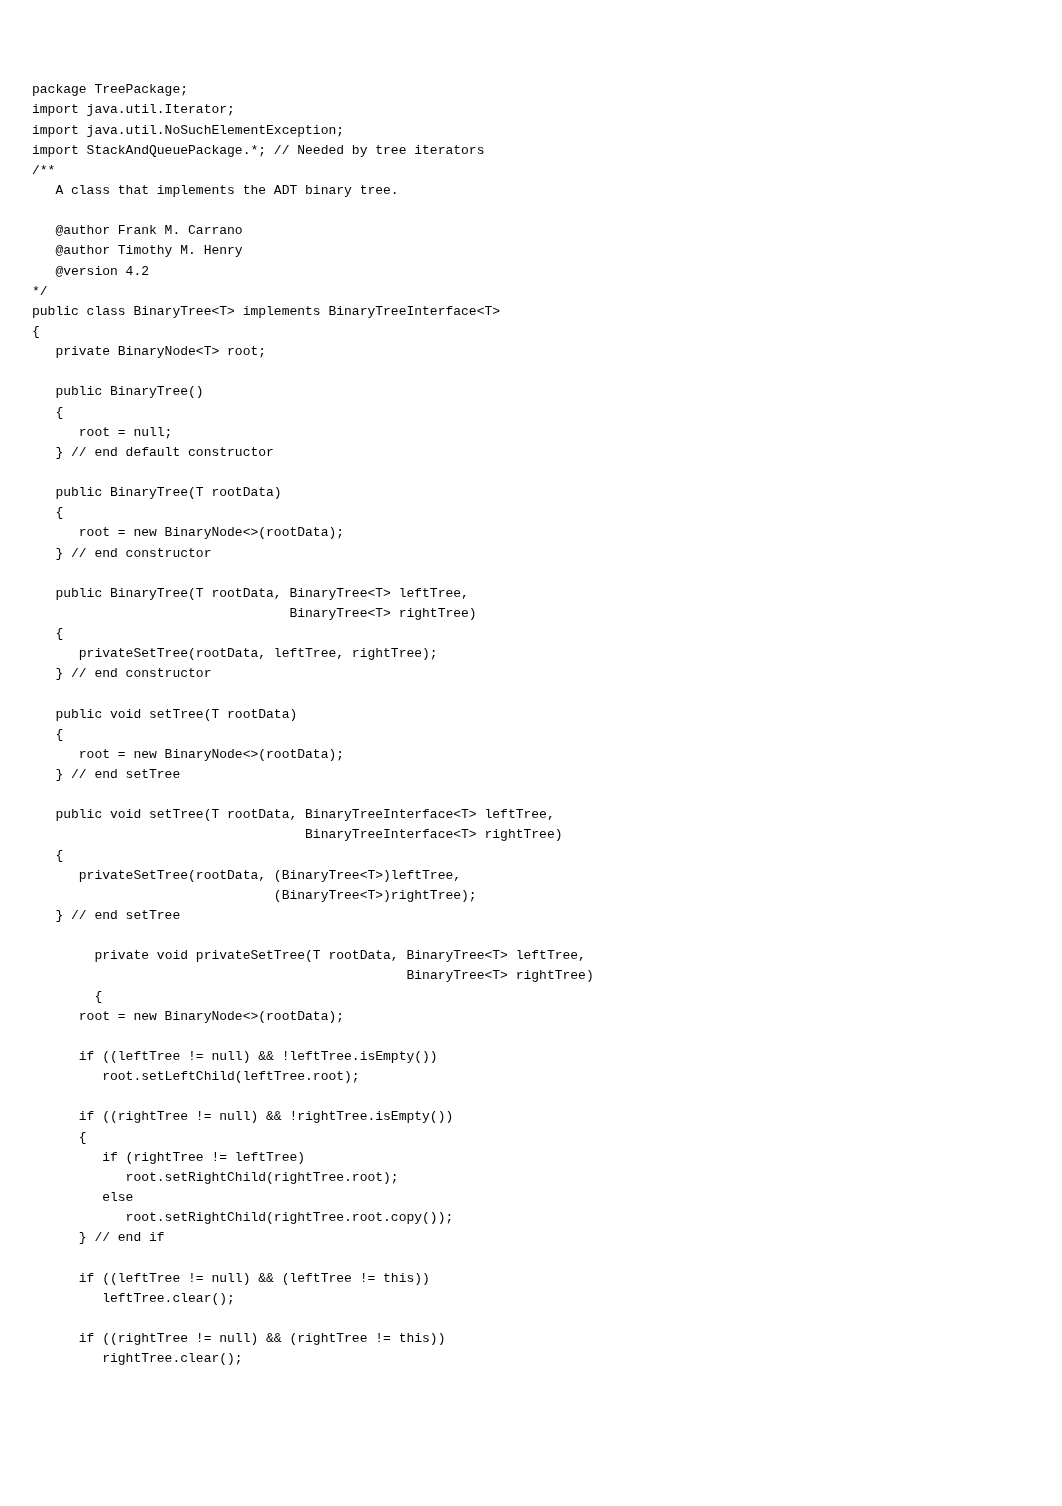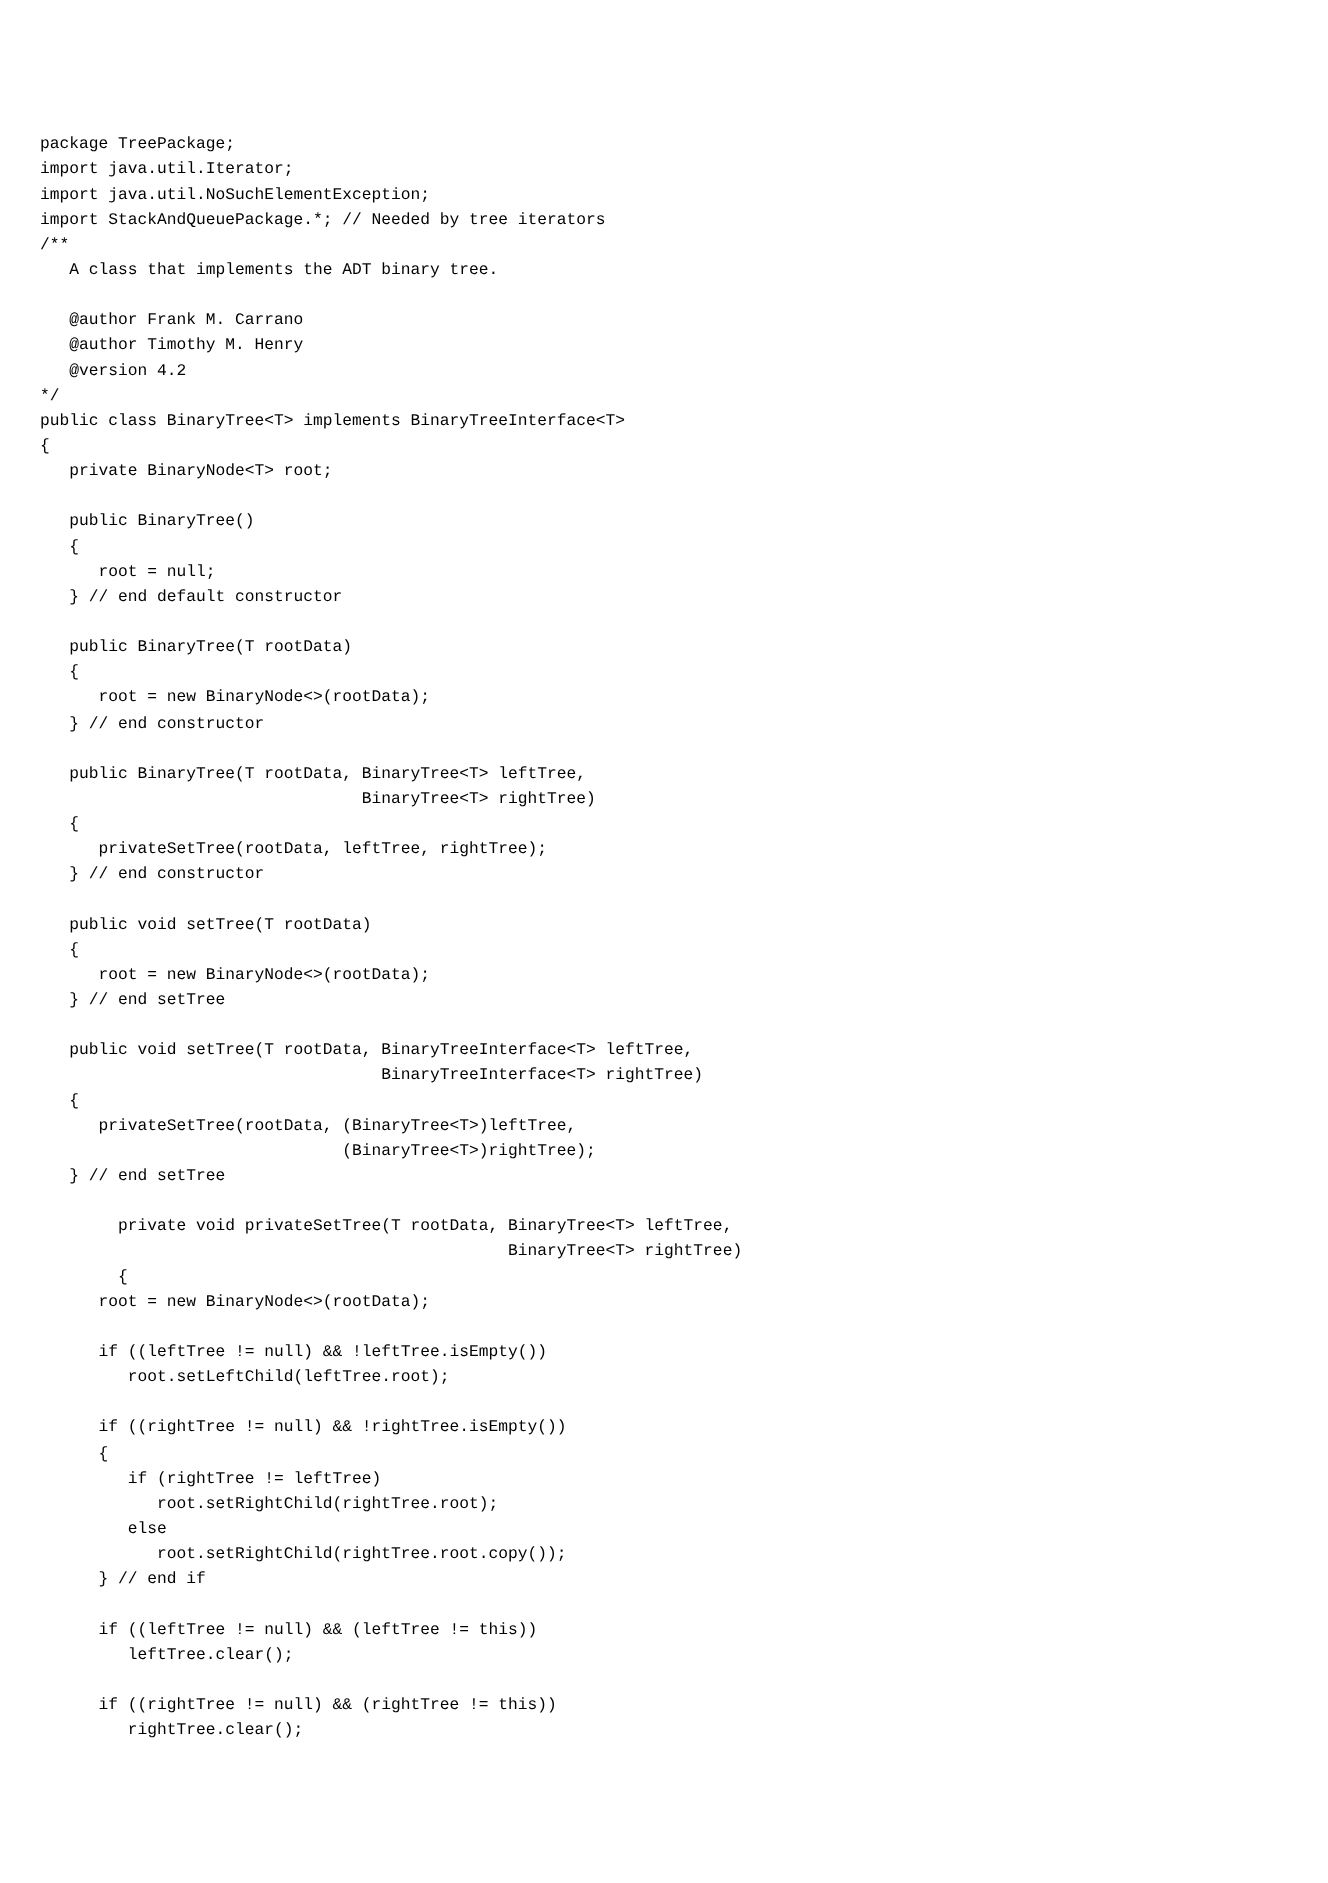--- a/index.html
+++ b/index.html
@@ -7,21 +7,20 @@
     padding: 40px 32px;
     background: #ffffff;
     font-family: "Courier New", Courier, monospace;
     font-size: 13px;
     line-height: 1.55;
     color: #000000;
     white-space: pre;
   }
   .code-container {
     display: block;
-    margin-top: 25px;
   }
 </style>
 </head>
 <body>
 
 <div class="code-container">package TreePackage;
 import java.util.Iterator;
 import java.util.NoSuchElementException;
 import StackAndQueuePackage.*; // Needed by tree iterators
 /**

